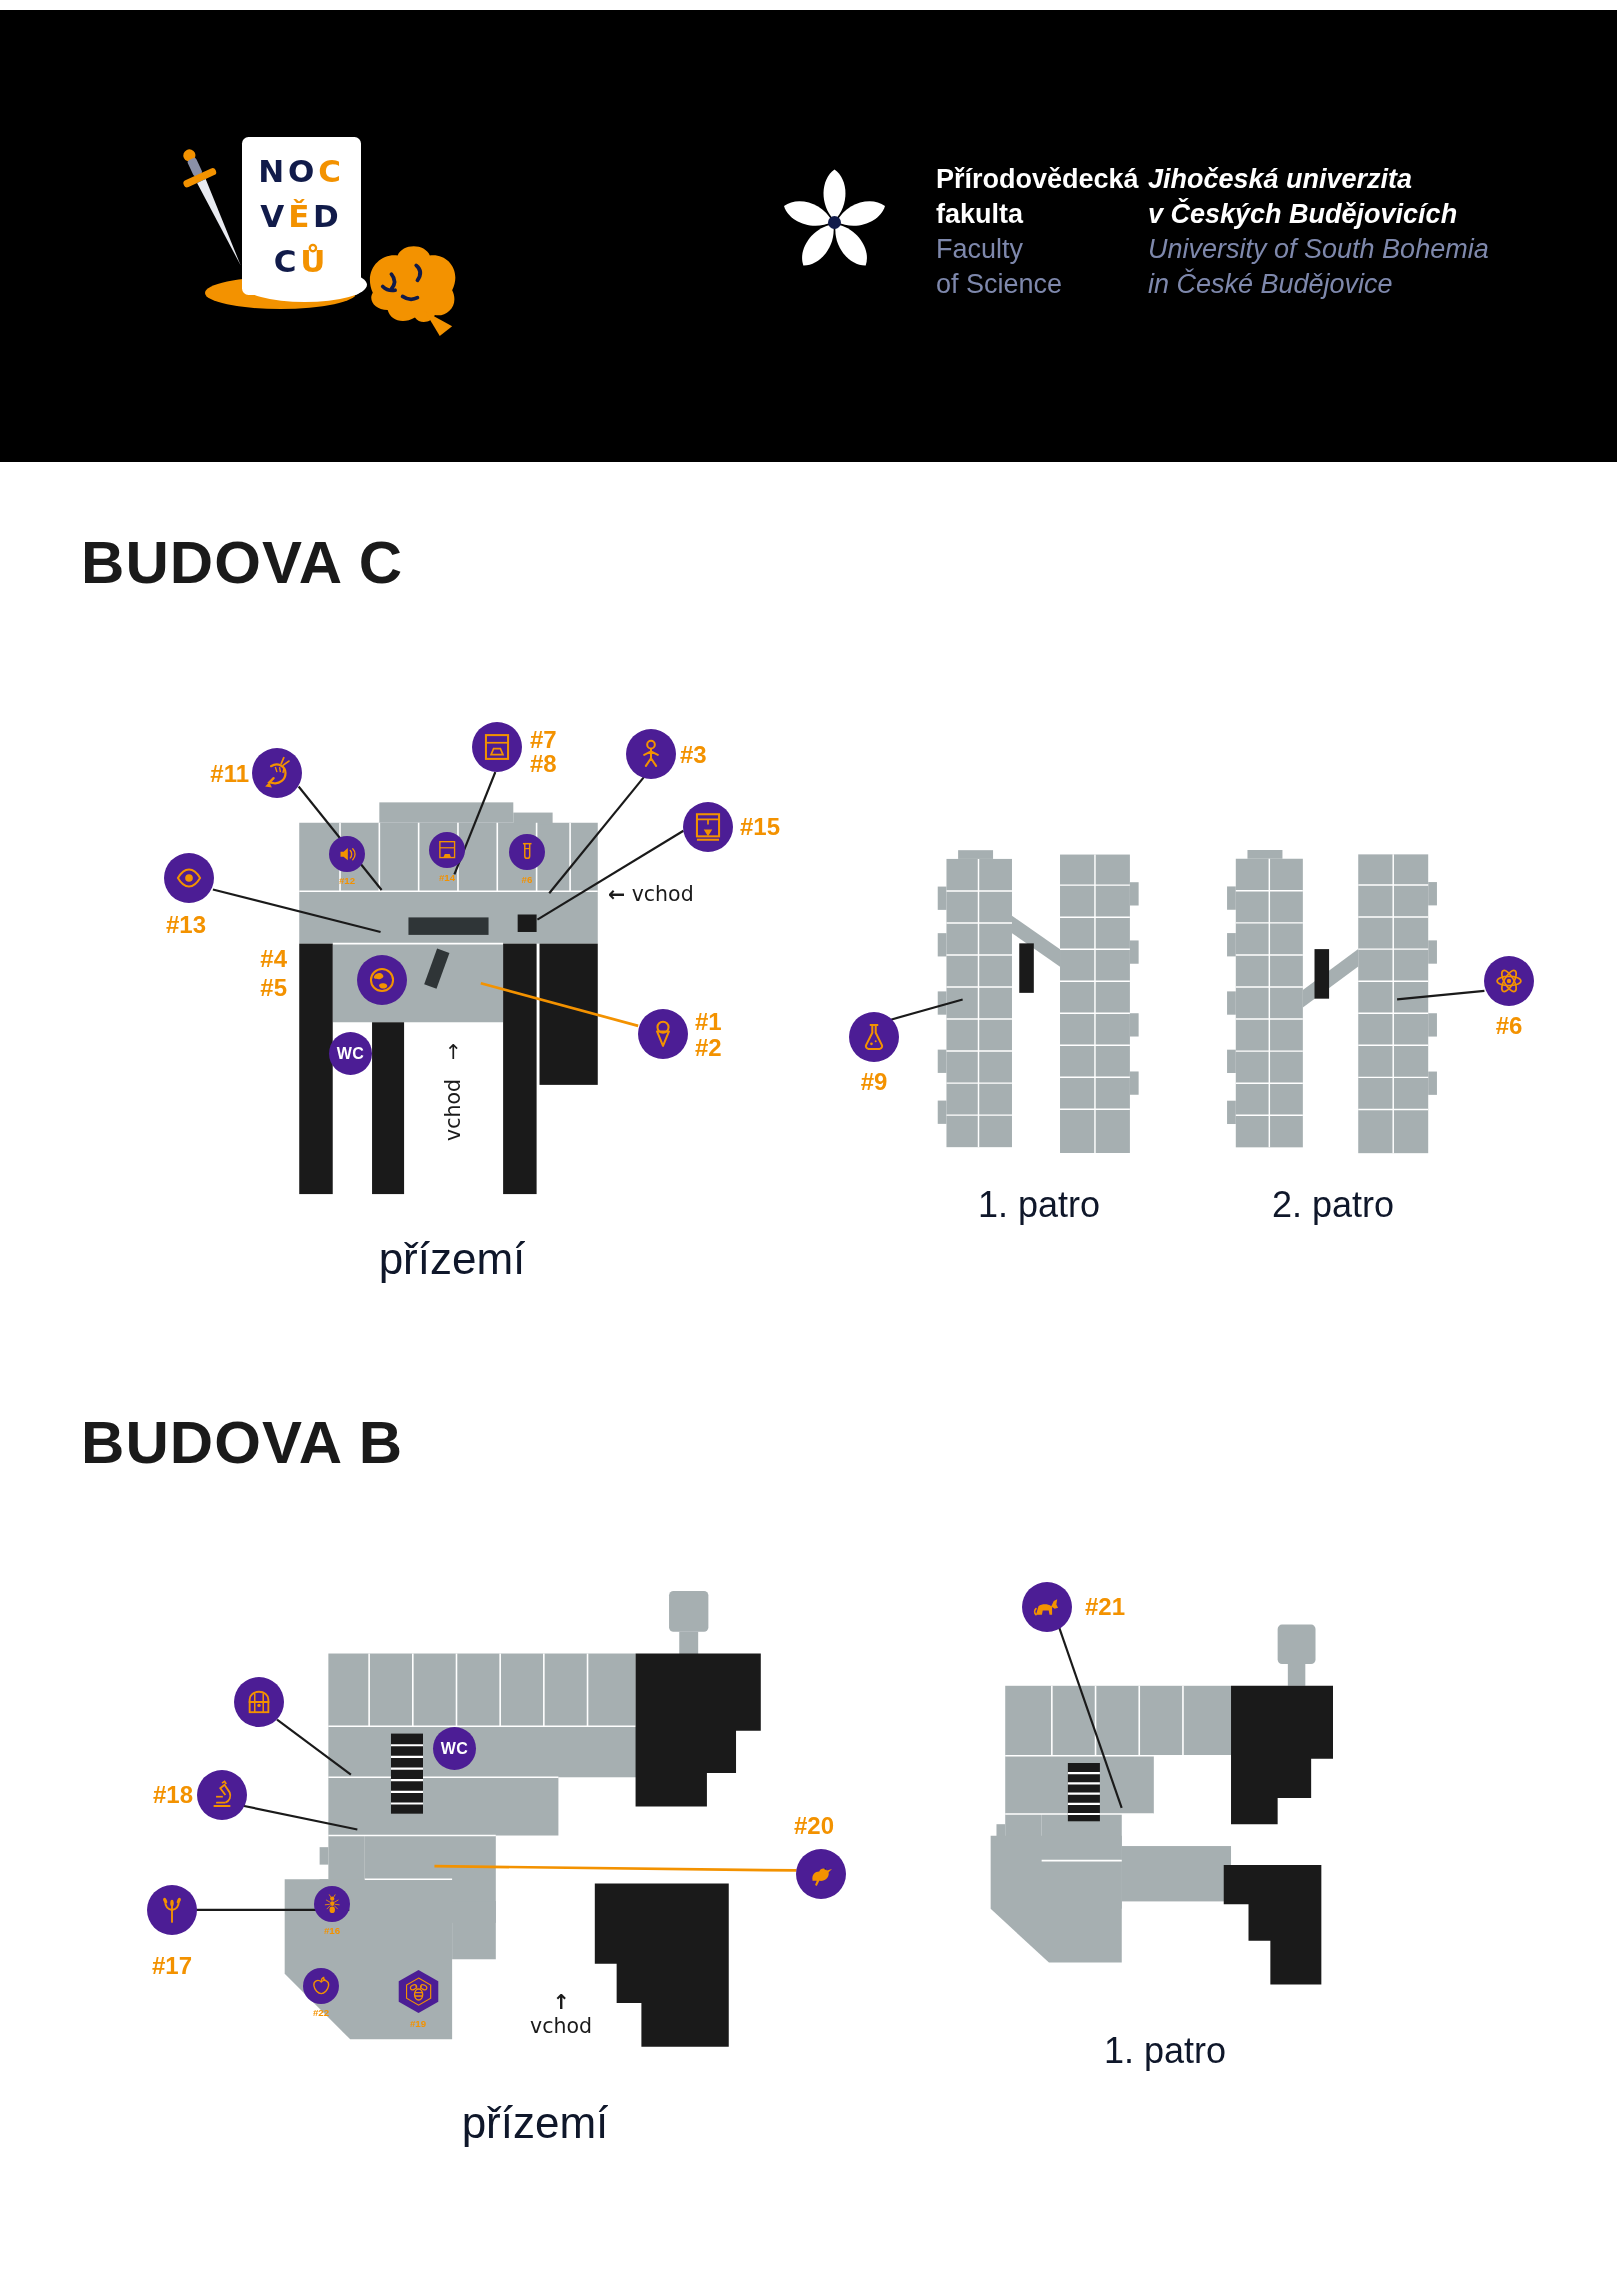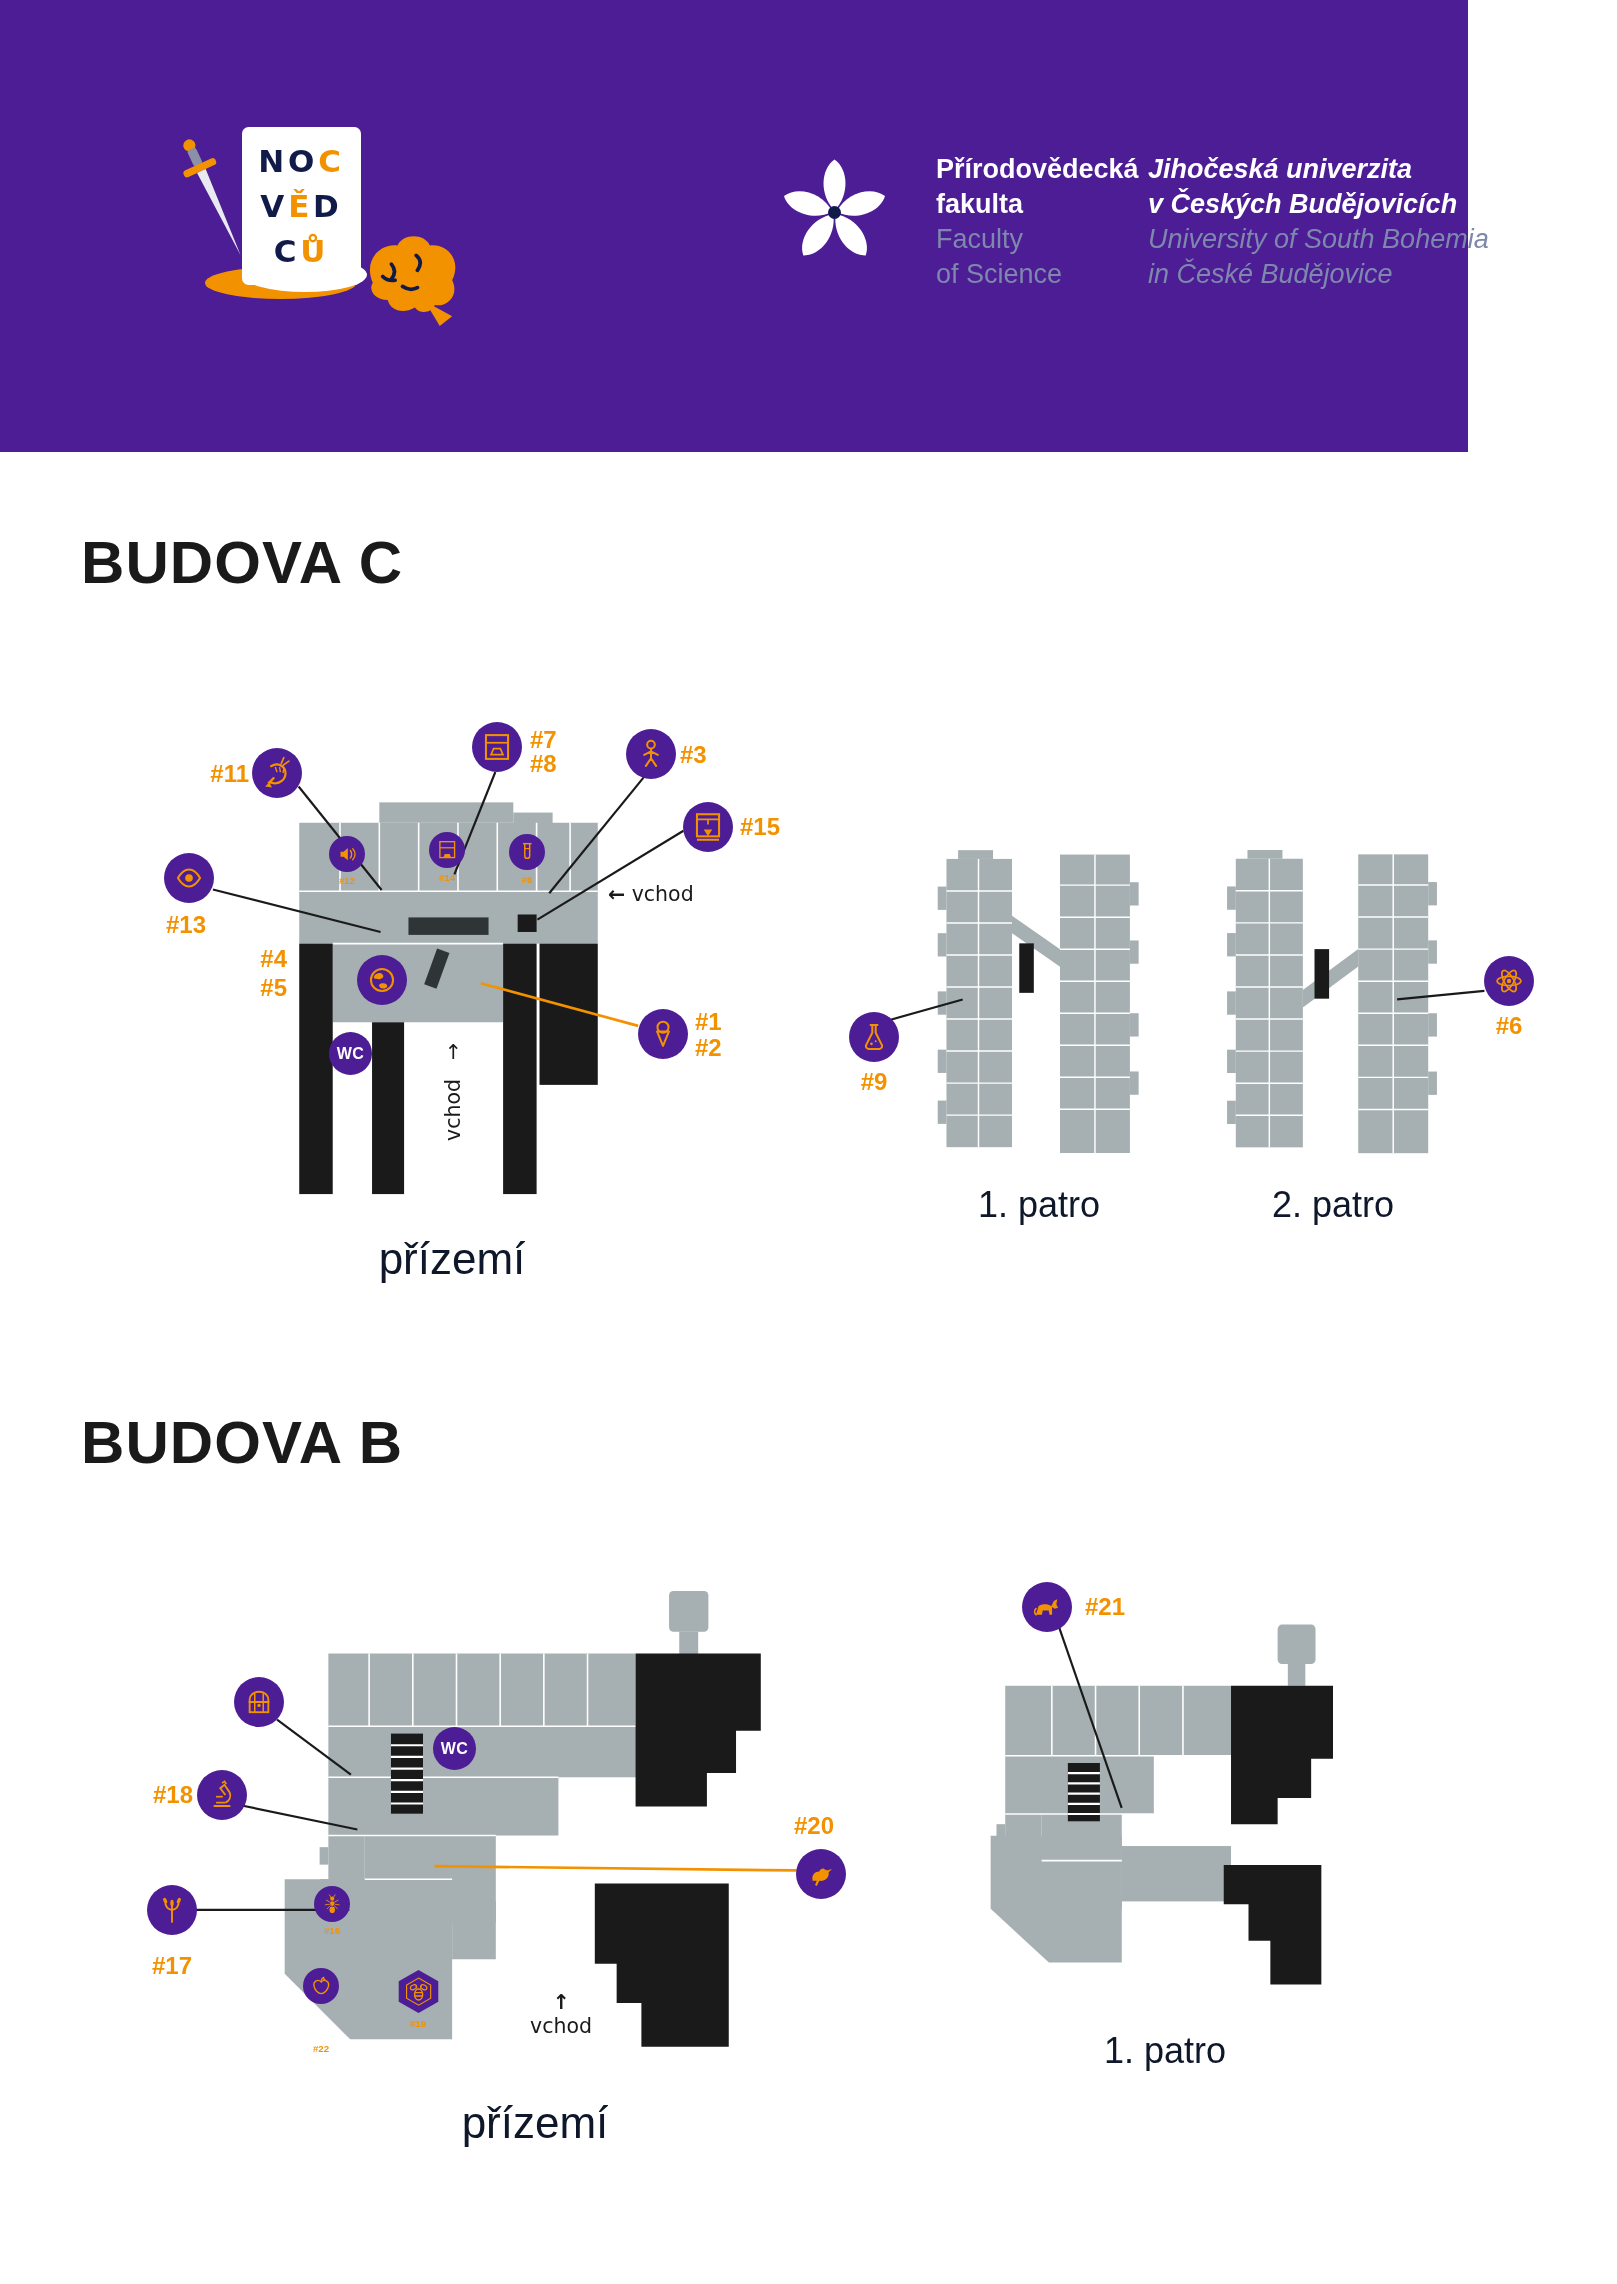--- a/index.html
+++ b/index.html
@@ -1,19 +1,19 @@
 <!DOCTYPE html>
 <html style="font-size:8.6px"><head>
 <meta charset="utf-8">
 <style>
   html,body{margin:0;padding:0;background:#fff;}
   .page{position:relative;width:1617px;height:2284px;background:#ffffff;overflow:hidden;
         font-family:"Liberation Sans",sans-serif;}
   
-  .hdr{position:absolute;left:0;top:0;width:1468px;height:452px;background:#4c1d95;}
+  .hdr{position:absolute;left:0;top:10px;width:1617px;height:452px;background:#000000;}
   .logo-card{position:absolute;left:242px;top:127px;width:119px;height:158px;background:#fff;
              border-radius:6.5px;display:flex;flex-direction:column;justify-content:center;
              align-items:center;z-index:3;}
   .logo-line{font-size:31px;font-weight:bold;letter-spacing:3.8px;line-height:45px;
              font-family:"DejaVu Sans",sans-serif;}
   .hdr-art{position:absolute;z-index:2;}
   .hdr-col{position:absolute;top:152px;font-size:27px;line-height:35px;white-space:nowrap;}
   .hdr-col .cz{color:#ffffff;font-weight:bold;}
   .hdr-col .en{color:#7E88AC;font-weight:normal;}
   
@@ -475,21 +475,21 @@
       <div class="tag" style="left: 695px; top: 1048px; font-size: 24px; transform: translate(0px, -50%);">#2</div>
       <div class="tag" style="left: 347px; top: 880px; font-size: 9.7px; transform: translate(-50%, -50%);">#12</div>
       <div class="tag" style="left: 447px; top: 877px; font-size: 9.7px; transform: translate(-50%, -50%);">#14</div>
       <div class="tag" style="left: 527px; top: 879px; font-size: 9.7px; transform: translate(-50%, -50%);">#6</div>
       <div class="tag" style="left: 874px; top: 1082px; font-size: 24px; transform: translate(-50%, -50%);">#9</div>
       <div class="tag" style="left: 1509px; top: 1026px; font-size: 24px; transform: translate(-50%, -50%);">#6</div>
       <div class="tag" style="left: 193px; top: 1795px; font-size: 24px; transform: translate(-100%, -50%);">#18</div>
       <div class="tag" style="left: 794px; top: 1826px; font-size: 24px; transform: translate(0px, -50%);">#20</div>
       <div class="tag" style="left: 172px; top: 1966px; font-size: 24px; transform: translate(-50%, -50%);">#17</div>
       <div class="tag" style="left: 332px; top: 1930px; font-size: 9.7px; transform: translate(-50%, -50%);">#16</div>
-      <div class="tag" style="left: 321px; top: 2012px; font-size: 9.7px; transform: translate(-50%, -50%); margin-top: 36px;">#22</div>
+      <div class="tag" style="left: 321px; top: 2012px; font-size: 9.7px; transform: translate(-50%, -50%);">#22</div>
       <div class="tag" style="left: 418px; top: 2023px; font-size: 9.7px; transform: translate(-50%, -50%);">#19</div>
       <div class="tag" style="left: 1085px; top: 1607px; font-size: 24px; transform: translate(0px, -50%);">#21</div>
     </div>
   <div id="entrances-layer">
       <div class="entr" style="left: 608px; top: 894px; transform: translate(0px, -50%);"><span class="arr">←</span> <span>vchod</span></div>
       <div class="entr arr" style="left: 453px; top: 1052px; transform: translate(-50%, -50%);">↑</div>
       <div class="entr" style="left: 453px; top: 1110px; transform: translate(-50%, -50%) rotate(-90deg);">vchod</div>
       <div class="entr" style="left: 561px; top: 1990px; transform: translate(-50%, 0px); text-align: center;">
         <div class="arr">↑</div>
         <div>vchod</div>

